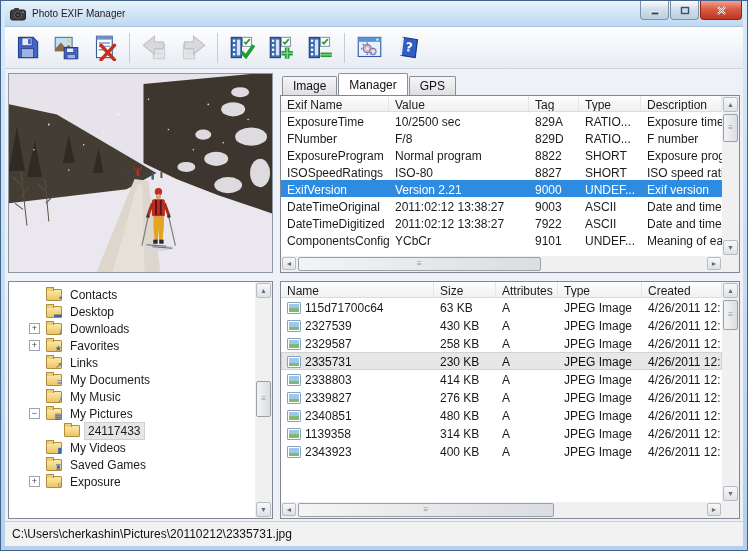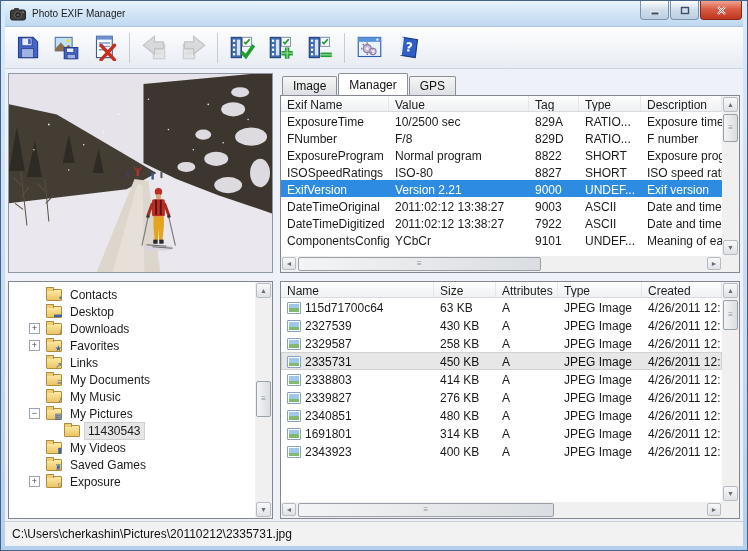--- a/index.html
+++ b/index.html
@@ -476,21 +476,21 @@
               <span class="ov">▦</span>
             </span>
             <span class="lbl">My Pictures</span>
           </div>
           <div class="titem selected">
             <span style="width: 38px; flex: 0 0 auto;"></span>
             <span class="expander blank"></span>
             <span class="folder">
               <span class="ov"></span>
             </span>
-            <span class="lbl">11430543</span>
+            <span class="lbl">24117433</span>
           </div>
           <div class="titem">
             <span style="width: 20px; flex: 0 0 auto;"></span>
             <span class="expander blank"></span>
             <span class="folder">
               <span class="ov">▮</span>
             </span>
             <span class="lbl">My Videos</span>
           </div>
           <div class="titem">
@@ -555,21 +555,21 @@
               <div class="cell c1">258 KB</div>
               <div class="cell c2">A</div>
               <div class="cell c3">JPEG Image</div>
               <div class="cell c4">4/26/2011 12:</div>
             </div>
             <div class="trow selected">
               <div class="cell c0 namecell">
                 <span class="fileico"></span>
                 <span>2335731</span>
               </div>
-              <div class="cell c1">450 KB</div>
+              <div class="cell c1">230 KB</div>
               <div class="cell c2">A</div>
               <div class="cell c3">JPEG Image</div>
               <div class="cell c4">4/26/2011 12:</div>
             </div>
             <div class="trow">
               <div class="cell c0 namecell">
                 <span class="fileico"></span>
                 <span>2338803</span>
               </div>
               <div class="cell c1">414 KB</div>
@@ -593,21 +593,21 @@
                 <span>2340851</span>
               </div>
               <div class="cell c1">480 KB</div>
               <div class="cell c2">A</div>
               <div class="cell c3">JPEG Image</div>
               <div class="cell c4">4/26/2011 12:</div>
             </div>
             <div class="trow">
               <div class="cell c0 namecell">
                 <span class="fileico"></span>
-                <span>1691801</span>
+                <span>1139358</span>
               </div>
               <div class="cell c1">314 KB</div>
               <div class="cell c2">A</div>
               <div class="cell c3">JPEG Image</div>
               <div class="cell c4">4/26/2011 12:</div>
             </div>
             <div class="trow">
               <div class="cell c0 namecell">
                 <span class="fileico"></span>
                 <span>2343923</span>

